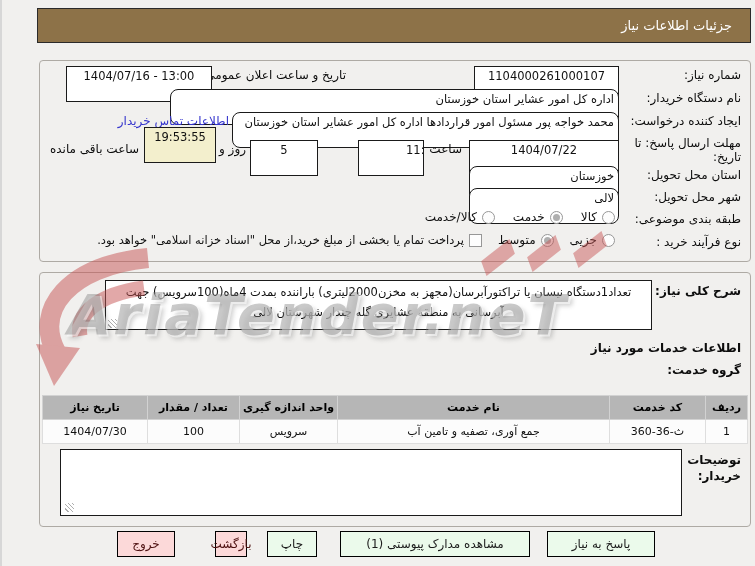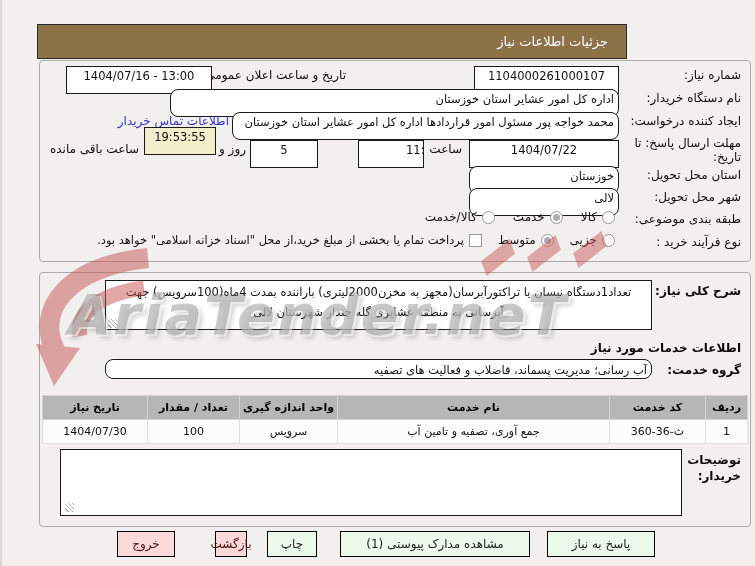--- a/index.html
+++ b/index.html
@@ -9,36 +9,36 @@
   }
   #page{
     position:relative;width:755px;height:566px;
     background:#f1f0ee;overflow:hidden;direction:rtl;
     font-size:12px;color:#111;
     border-left:2px solid #d7d7d7;
     box-sizing:border-box;
   }
   
   .title-bar{
-    position:absolute;left:35px;top:24px;width:590px;height:35px;
+    position:absolute;left:35px;top:8px;width:714px;height:35px;
     background:#8d7248;border:1px solid #2a2a2a;box-sizing:border-box;
     color:#fff;display:flex;align-items:center;justify-content:flex-start;
     padding-right:18px;font-size:13px;
   }
   
   .groupbox{
     position:absolute;left:37px;width:712px;box-sizing:border-box;
     border:1px solid #aeaaa4;border-radius:4px;background:transparent;
   }
   #gb-need{top:60px;height:202px;}
   #gb-detail{top:272px;height:255px;}
   .lbl{position:absolute;white-space:nowrap;font-size:12px;color:#0d0d0d;}
   .lbl.bold{font-weight:bold;}
   .inp{
-    position:absolute;height:28px;line-height:18px;box-sizing:border-box;
+    position:absolute;height:36px;line-height:18px;box-sizing:border-box;
     background:#fff;border:1px solid #1a1a1a;font-size:11.5px;
     padding:0 4px;overflow:hidden;white-space:nowrap;
   }
   .inp.center{text-align:center;}
   .inp.right{text-align:right;border-radius:8px;}
   .dir-ltr{direction:ltr;}
   .inp.timer{background:#f3efcd;}
   .link{
     position:absolute;color:#3333cc;font-size:12px;white-space:nowrap;cursor:pointer;
   }
@@ -178,21 +178,20 @@
   </div>
 
   <div class="groupbox" id="gb-detail"></div>
 
   <span class="lbl bold" style="right:14px;top:284px;">شرح کلی نیاز:</span>
   <div class="textarea" style="right:103px;top:280px;width:547px;height:50px;white-space:normal;">تعداد1دستگاه نیسان یا تراکتورآبرسان(مجهز به مخزن2000لیتری) باراننده بمدت 4ماه(100سرویس) جهت آبرسانی به منطقه عشایری گله چندار شهرستان لالی</div>
   <span class="resize-corner" style="left:106px;bottom:auto;top:319px;"></span>
 
   <span class="lbl bold" style="right:14px;top:341px;">اطلاعات خدمات مورد نیاز</span>
   <span class="lbl bold" style="right:14px;top:363px;">گروه خدمت:</span>
-  <div class="inp right" style="right:103px;top:359px;width:547px;height:20px;line-height:20px;">آب رسانی؛ مدیریت پسماند، فاضلاب و فعالیت های تصفیه</div>
 
   <table class="svc">
     <colgroup>
       <col style="width:42px">
         <col style="width:96px">
         <col style="width:272px">
       <col style="width:98px">
         <col style="width:92px">
         <col style="width:105px">
     </colgroup>

